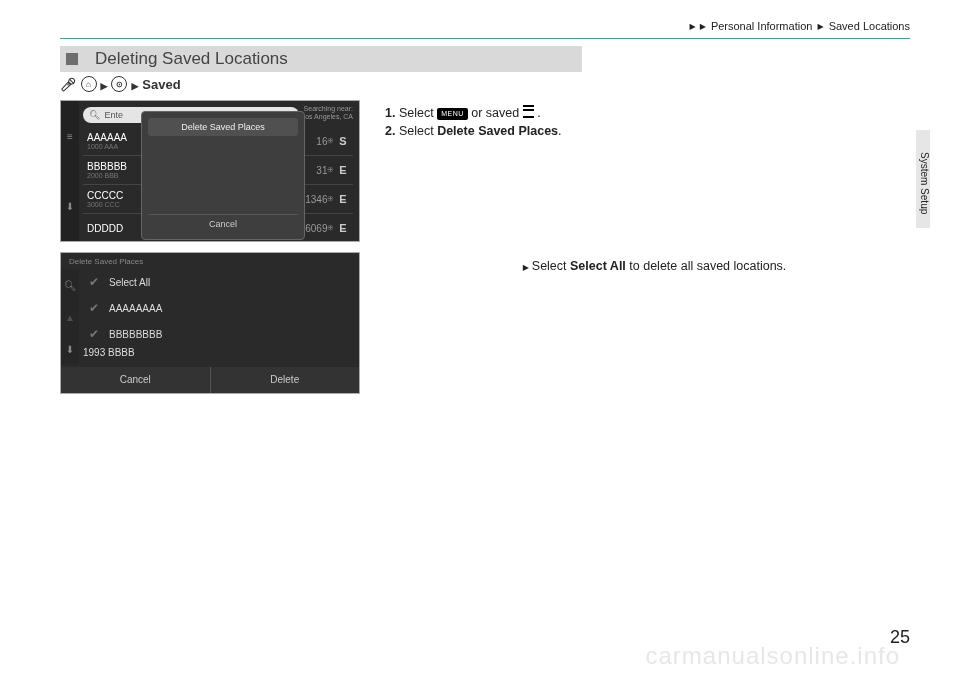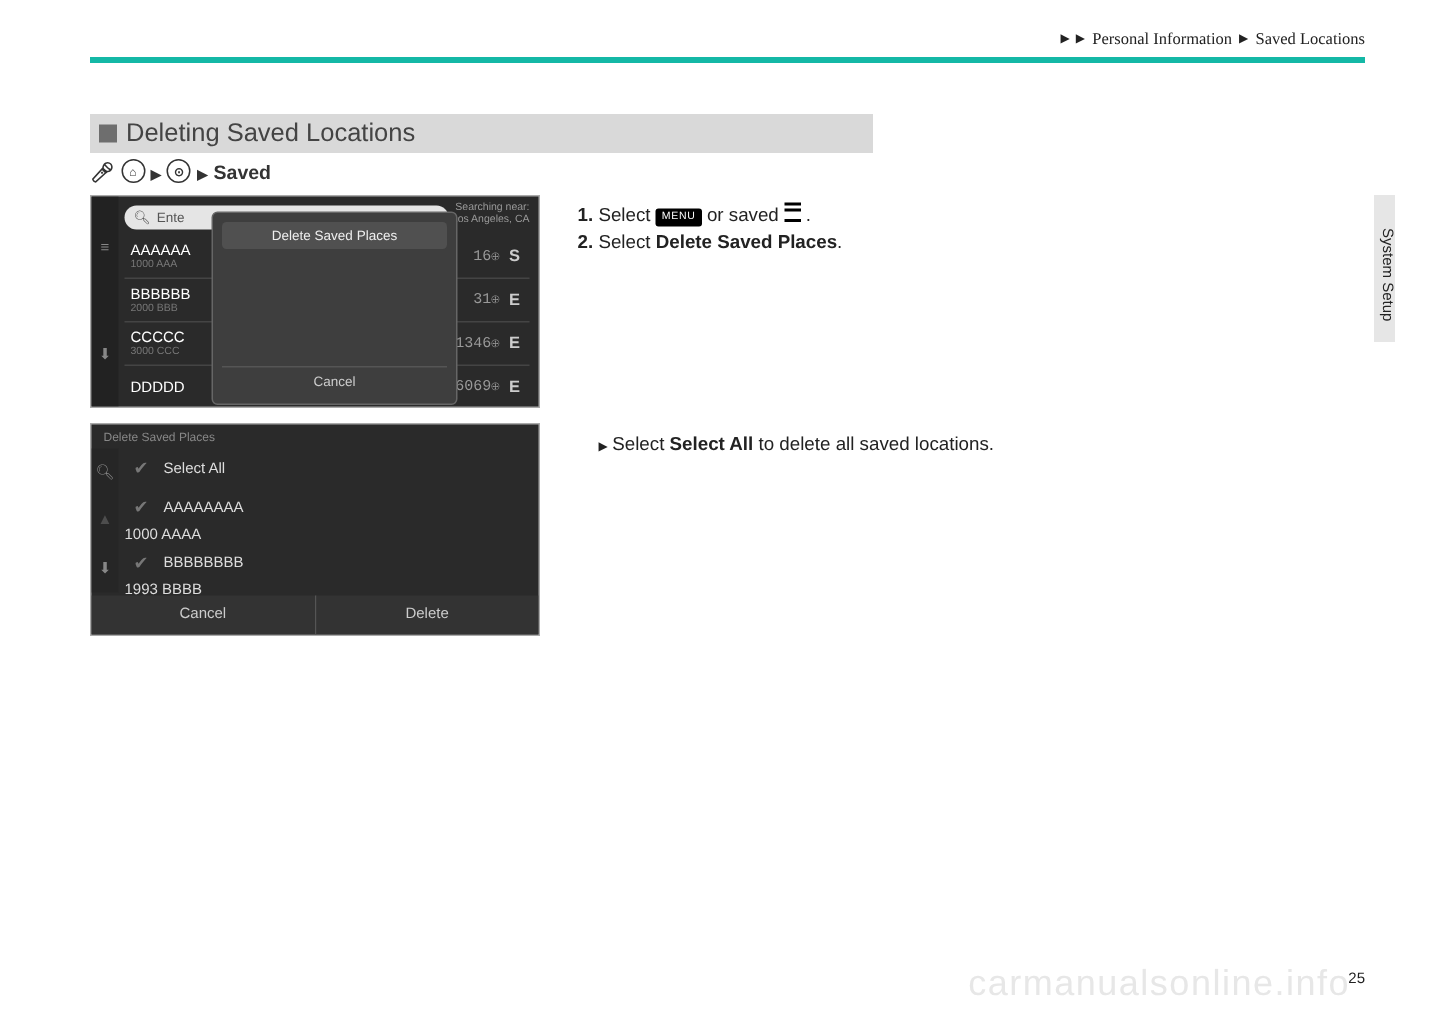--- a/index.html
+++ b/index.html
@@ -10,26 +10,25 @@
     width: 960px;
     height: 678px;
     position: relative;
     color: #222;
   }
   .page {
     padding: 20px 50px 0 60px;
     position: relative;
   }
   .header {
-    border-bottom: 4px solid #14b8a6;
+    border-bottom: 1px solid #14b8a6;
     padding-bottom: 6px;
     text-align: right;
     font-size: 11px;
-    margin-bottom: 34px;
-    font-family: Liberation Serif, serif;
+    margin-bottom: 7px;
   }
   .header .bc-sep::before {
     content: "▶";
     font-size: 8px;
     margin: 0 2px;
     vertical-align: 1px;
   }
   .side-tab {
     position: absolute;
     right: 30px;
@@ -42,21 +41,21 @@
     text-align: center;
     padding-top: 8px;
   }
   .section-title {
     background: #d9d9d9;
     font-size: 17px;
     padding: 3px 6px;
     width: 510px;
     display: flex;
     align-items: center;
-    gap: 6px;
+    gap: 17px;
     color: #444;
   }
   .section-title .sqmark {
     width: 12px; height: 12px;
     background:#6e6e6e;
     display:inline-block;
   }
   .nav-line {
     font-size: 13px;
     font-weight: bold;
@@ -71,21 +70,21 @@
   }
   .nav-line .tri::before { content:"▶"; font-size:9px; }
   .columns {
     display:flex;
     gap:25px;
   }
   .left-col { width: 300px; }
   .right-col { flex:1; font-size:12.5px; line-height:1.45; padding-top:4px;}
   .instr-block { margin-bottom: 18px; min-height: 135px;}
   .instr-block b.num { font-weight:bold; }
-  .instr-block .sub { margin-left:14px; }
+  .instr-block .sub { margin-left:14px;text-align:center; }
   .instr-block .tri::before { content:"▶"; font-size:8px; margin-right:3px;}
   .menu-btn {
     display:inline-block;
     background:#000;color:#fff;
     font-size:7px;
     padding:1px 4px;
     border-radius:2px;
     vertical-align:1px;
     letter-spacing:0.5px;
   }
@@ -117,21 +116,21 @@
   .shot1 .searchbar{
     position:absolute;left:22px;top:6px;right:60px;height:16px;
     background:#e5e5e5;border-radius:8px;color:#555;font-size:9px;
     display:flex;align-items:center;padding-left:6px;gap:4px;
   }
   .shot1 .nearlabel{position:absolute;right:6px;top:4px;font-size:7px;color:#999;text-align:right;line-height:1.1;}
   .shot1 .list{position:absolute;left:22px;top:26px;right:6px;bottom:0;}
   .shot1 .row{display:flex;align-items:center;height:28px;border-bottom:1px solid #444;padding:0 4px;}
   .shot1 .row .n{flex:1;color:#fff;font-size:10px;}
   .shot1 .row .sub{color:#777;font-size:7px;}
-  .shot1 .row .dist{color:#999;font-size:10px;margin-left:6px;font-family:Liberation Mono, monospace;}
+  .shot1 .row .dist{color:#999;font-size:10px;margin-left:6px;}
   .shot1 .row .dir{color:#ccc;font-size:11px;font-weight:bold;margin-left:4px;width:12px;text-align:center;}
   .shot1 .popup{
     position:absolute;left:80px;top:10px;width:150px;height:115px;
     background:#3e3e3e;border:1px solid #666;border-radius:4px;
     display:flex;flex-direction:column;padding:6px;color:#eee;
   }
   .shot1 .popup .popt{flex:0;background:#505050;border-radius:3px;padding:4px;text-align:center;font-size:9px;}
   .shot1 .popup .spacer{flex:1;}
   .shot1 .popup .popc{flex:0;text-align:center;padding:4px;border-top:1px solid #555;font-size:9px;color:#ccc;}
   
@@ -143,21 +142,21 @@
     position:absolute;left:0;top:16px;bottom:28px;width:18px;background:#262626;
     display:flex;flex-direction:column;align-items:center;justify-content:space-around;color:#888;
   }
   .shot2 .list2{position:absolute;left:22px;right:6px;top:16px;bottom:28px;}
   .shot2 .row2{display:flex;align-items:center;height:26px;padding:0 4px;gap:8px;}
   .shot2 .chk{width:14px;height:14px;color:#777;display:flex;align-items:center;justify-content:center;font-size:12px;}
   .shot2 .row2 .n{color:#ddd;font-size:10px;}
   .shot2 .bbar{position:absolute;left:0;right:0;bottom:0;height:26px;display:flex;}
   .shot2 .bbar div{flex:1;background:#333;color:#ccc;text-align:center;font-size:10px;line-height:26px;}
   .shot2 .bbar div:first-child{border-right:1px solid #555;}
-  .page-num{position:absolute;bottom:20px;right:50px;font-size:10px;font-weight:normal;}
+  .page-num{position:absolute;bottom:30px;right:50px;font-size:18px;font-weight:normal;}
   .watermark{position:absolute;bottom:8px;right:60px;font-size:24px;color:#e7e7e7;font-weight:400;letter-spacing:1px;z-index:-1;}
 </style>
 </head>
 <body>
 
 <div class="page">
 
   <div class="header">
     <span class="bc-sep"></span><span class="bc-sep"></span>
     <span>Personal Information</span>
@@ -250,21 +249,20 @@
         </div>
         <div class="list2">
           <div class="row2">
             <span class="chk">✔</span>
             <span class="n">Select All</span>
           </div>
           <div class="row2">
             <span class="chk">✔</span>
             <span class="n">AAAAAAAA</span>
           </div>
-          <div class="sub2">1000 AAAA</div>
           <div class="row2">
             <span class="chk">✔</span>
             <span class="n">BBBBBBBB</span>
           </div>
           <div class="sub2">1993 BBBB</div>
         </div>
         <div class="bbar">
           <div>Cancel</div>
           <div>Delete</div>
         </div>

